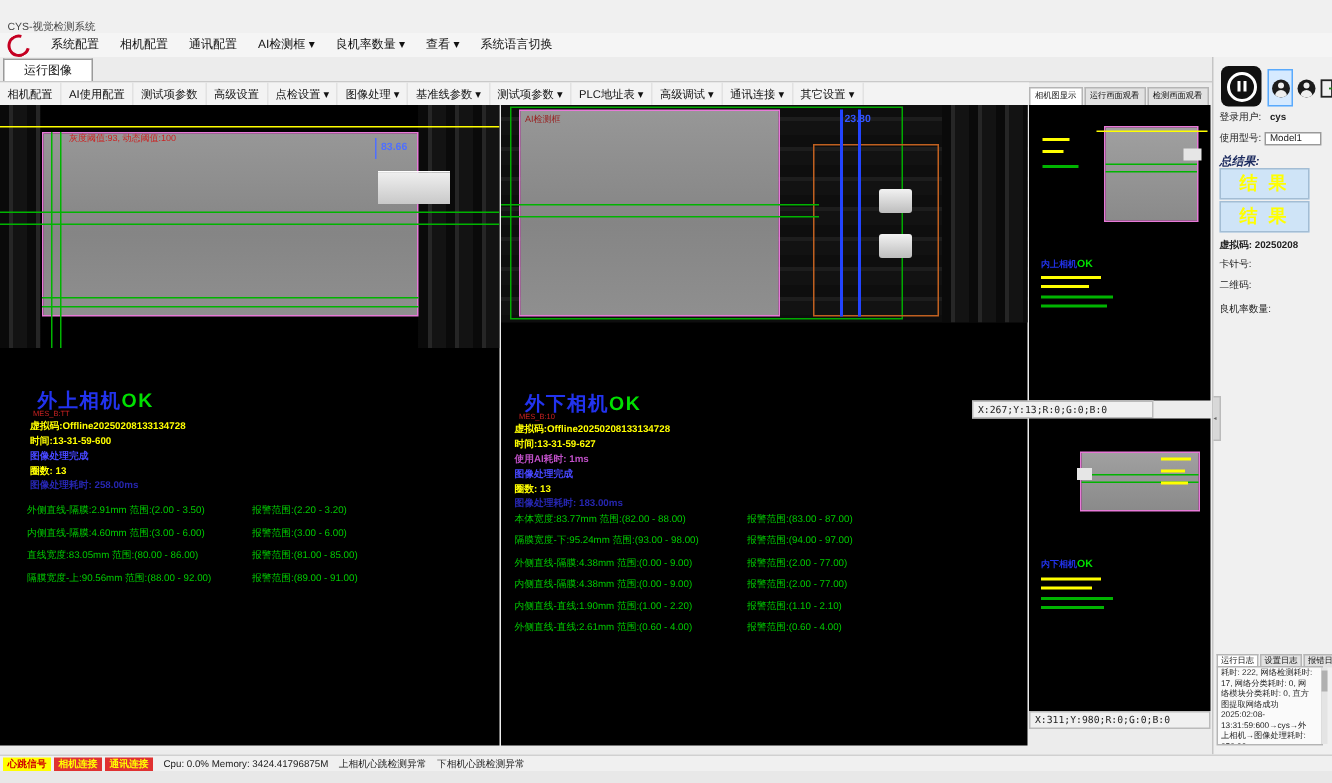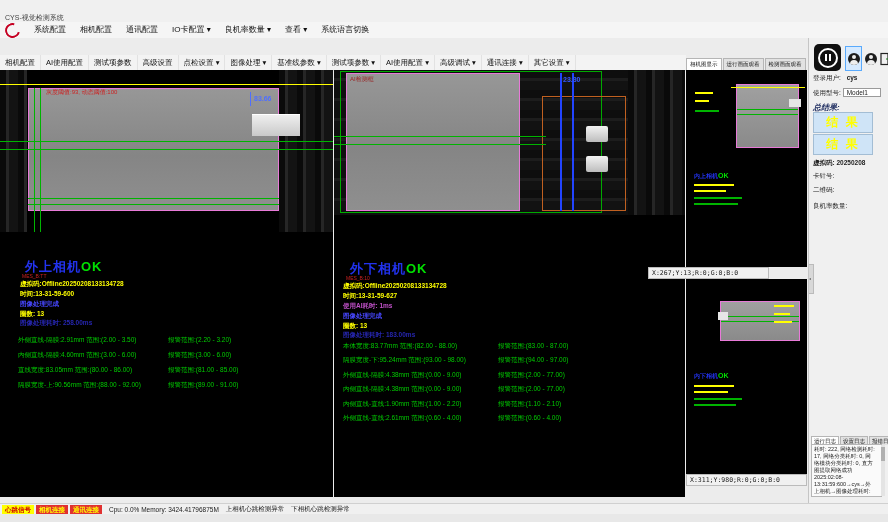--- a/index.html
+++ b/index.html
@@ -83,39 +83,42 @@
 
   <div class="titlebar">
     <span class="title">CYS-视觉检测系统</span>
   </div>
 
   <div class="menubar">
     <span class="logo"></span>
     <span class="menu-item">系统配置</span>
     <span class="menu-item">相机配置</span>
     <span class="menu-item">通讯配置</span>
-    <span class="menu-item">IO卡配置 ▾</span>
+    <span class="menu-item">AI检测框 ▾</span>
     <span class="menu-item">良机率数量 ▾</span>
     <span class="menu-item">查看 ▾</span>
     <span class="menu-item">系统语言切换</span>
   </div>
 
   <div class="content">
 
+    <div class="tabrow">
+      <span class="tab-active">运行图像</span>
+    </div>
 
     <div class="toolbar">
       <span class="tool-item">相机配置</span>
       <span class="tool-item">AI使用配置</span>
       <span class="tool-item">测试项参数</span>
       <span class="tool-item">高级设置</span>
       <span class="tool-item">点检设置 ▾</span>
       <span class="tool-item">图像处理 ▾</span>
       <span class="tool-item">基准线参数 ▾</span>
       <span class="tool-item">测试项参数 ▾</span>
-      <span class="tool-item">AI使用配置 ▾</span>
+      <span class="tool-item">PLC地址表 ▾</span>
       <span class="tool-item">高级调试 ▾</span>
       <span class="tool-item">通讯连接 ▾</span>
       <span class="tool-item">其它设置 ▾</span>
     </div>
 
     <div class="thumbtabs">
       <span class="thumbtab sel">相机图显示</span>
       <span class="thumbtab">运行画面观看</span>
       <span class="thumbtab">检测画面观看</span>
     </div>

